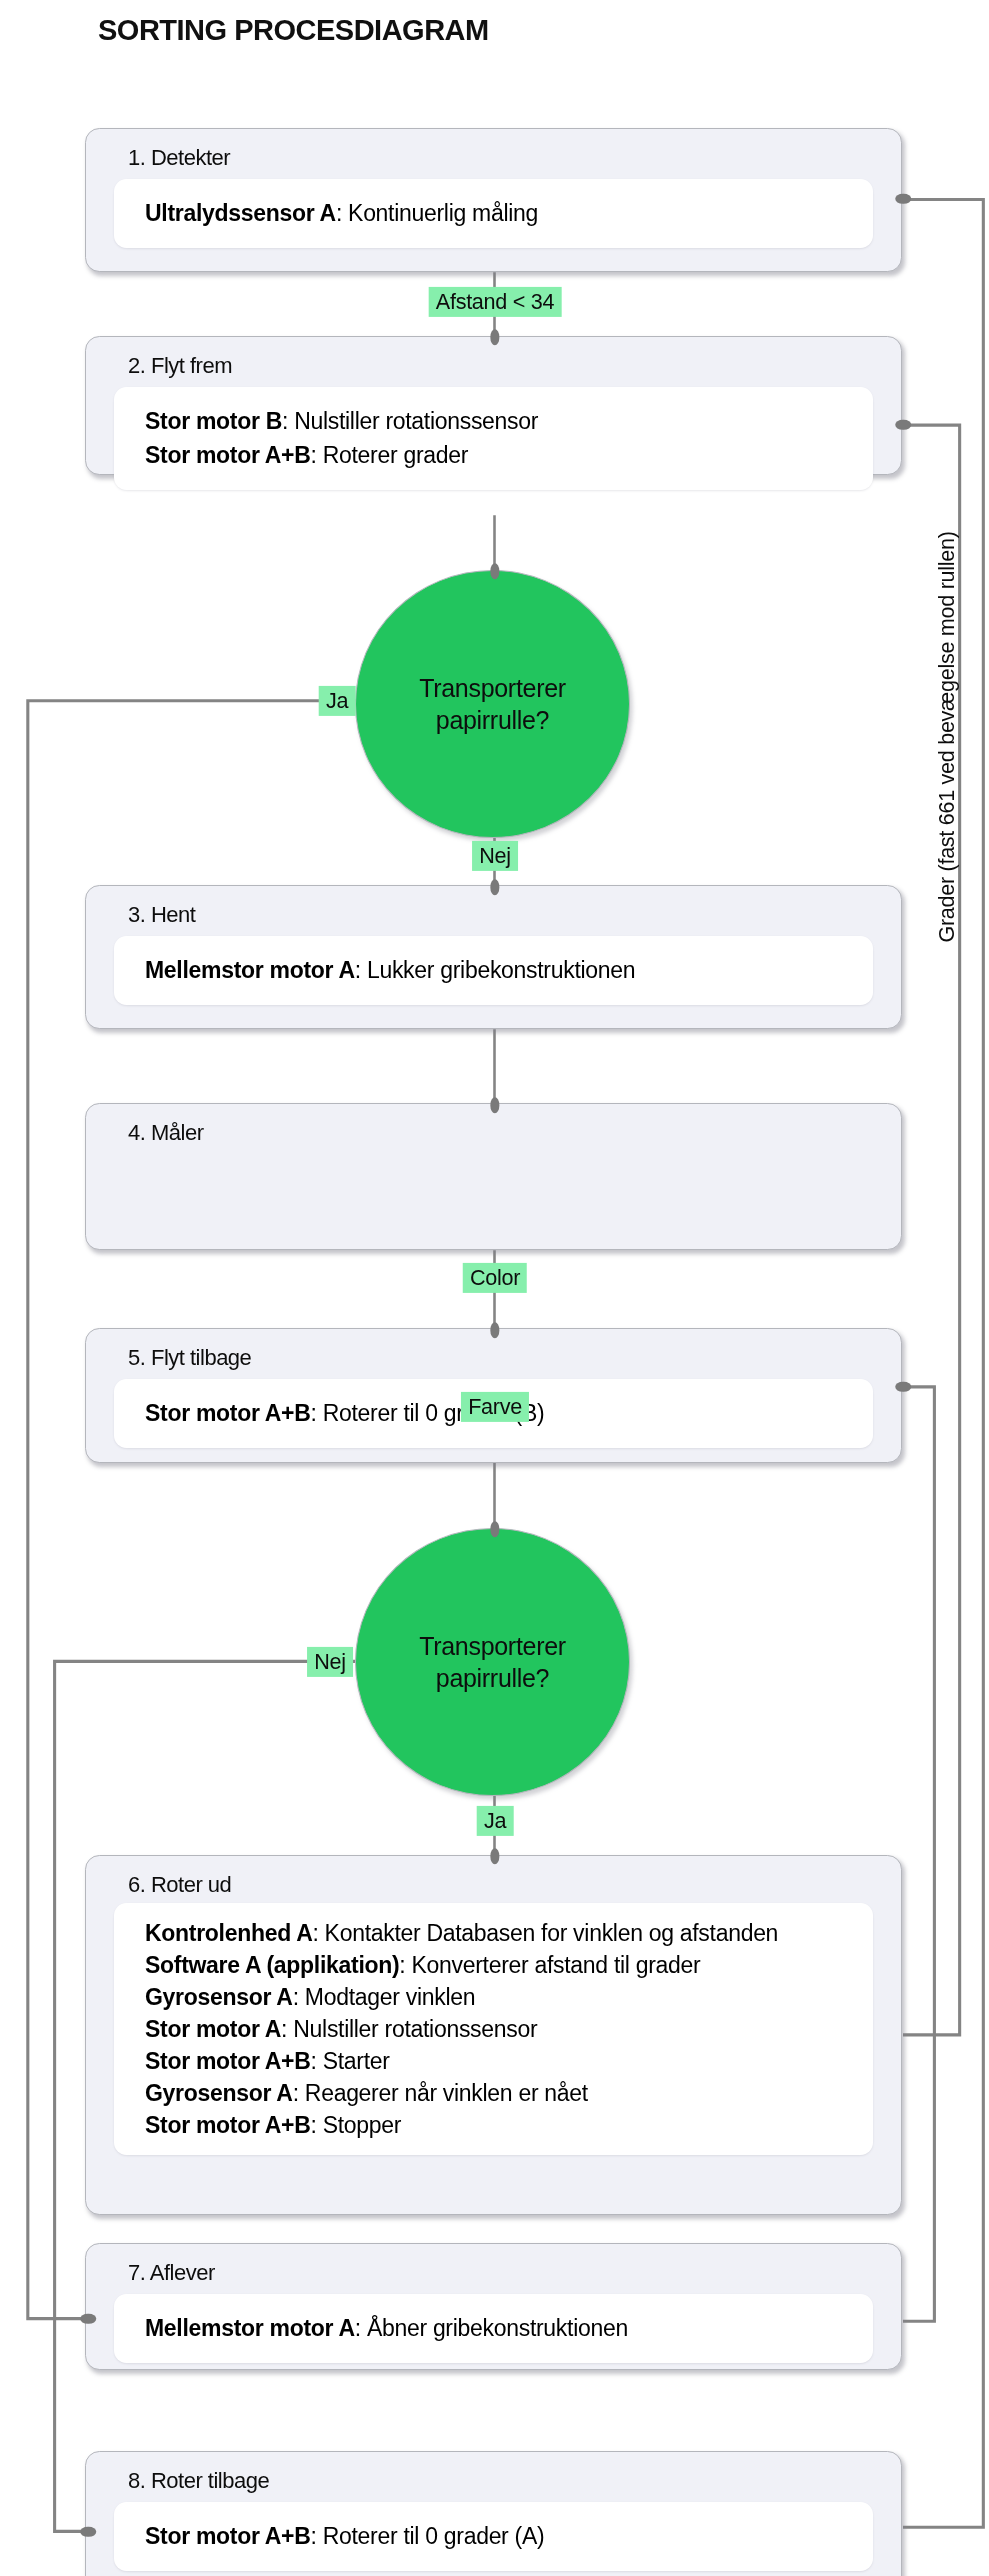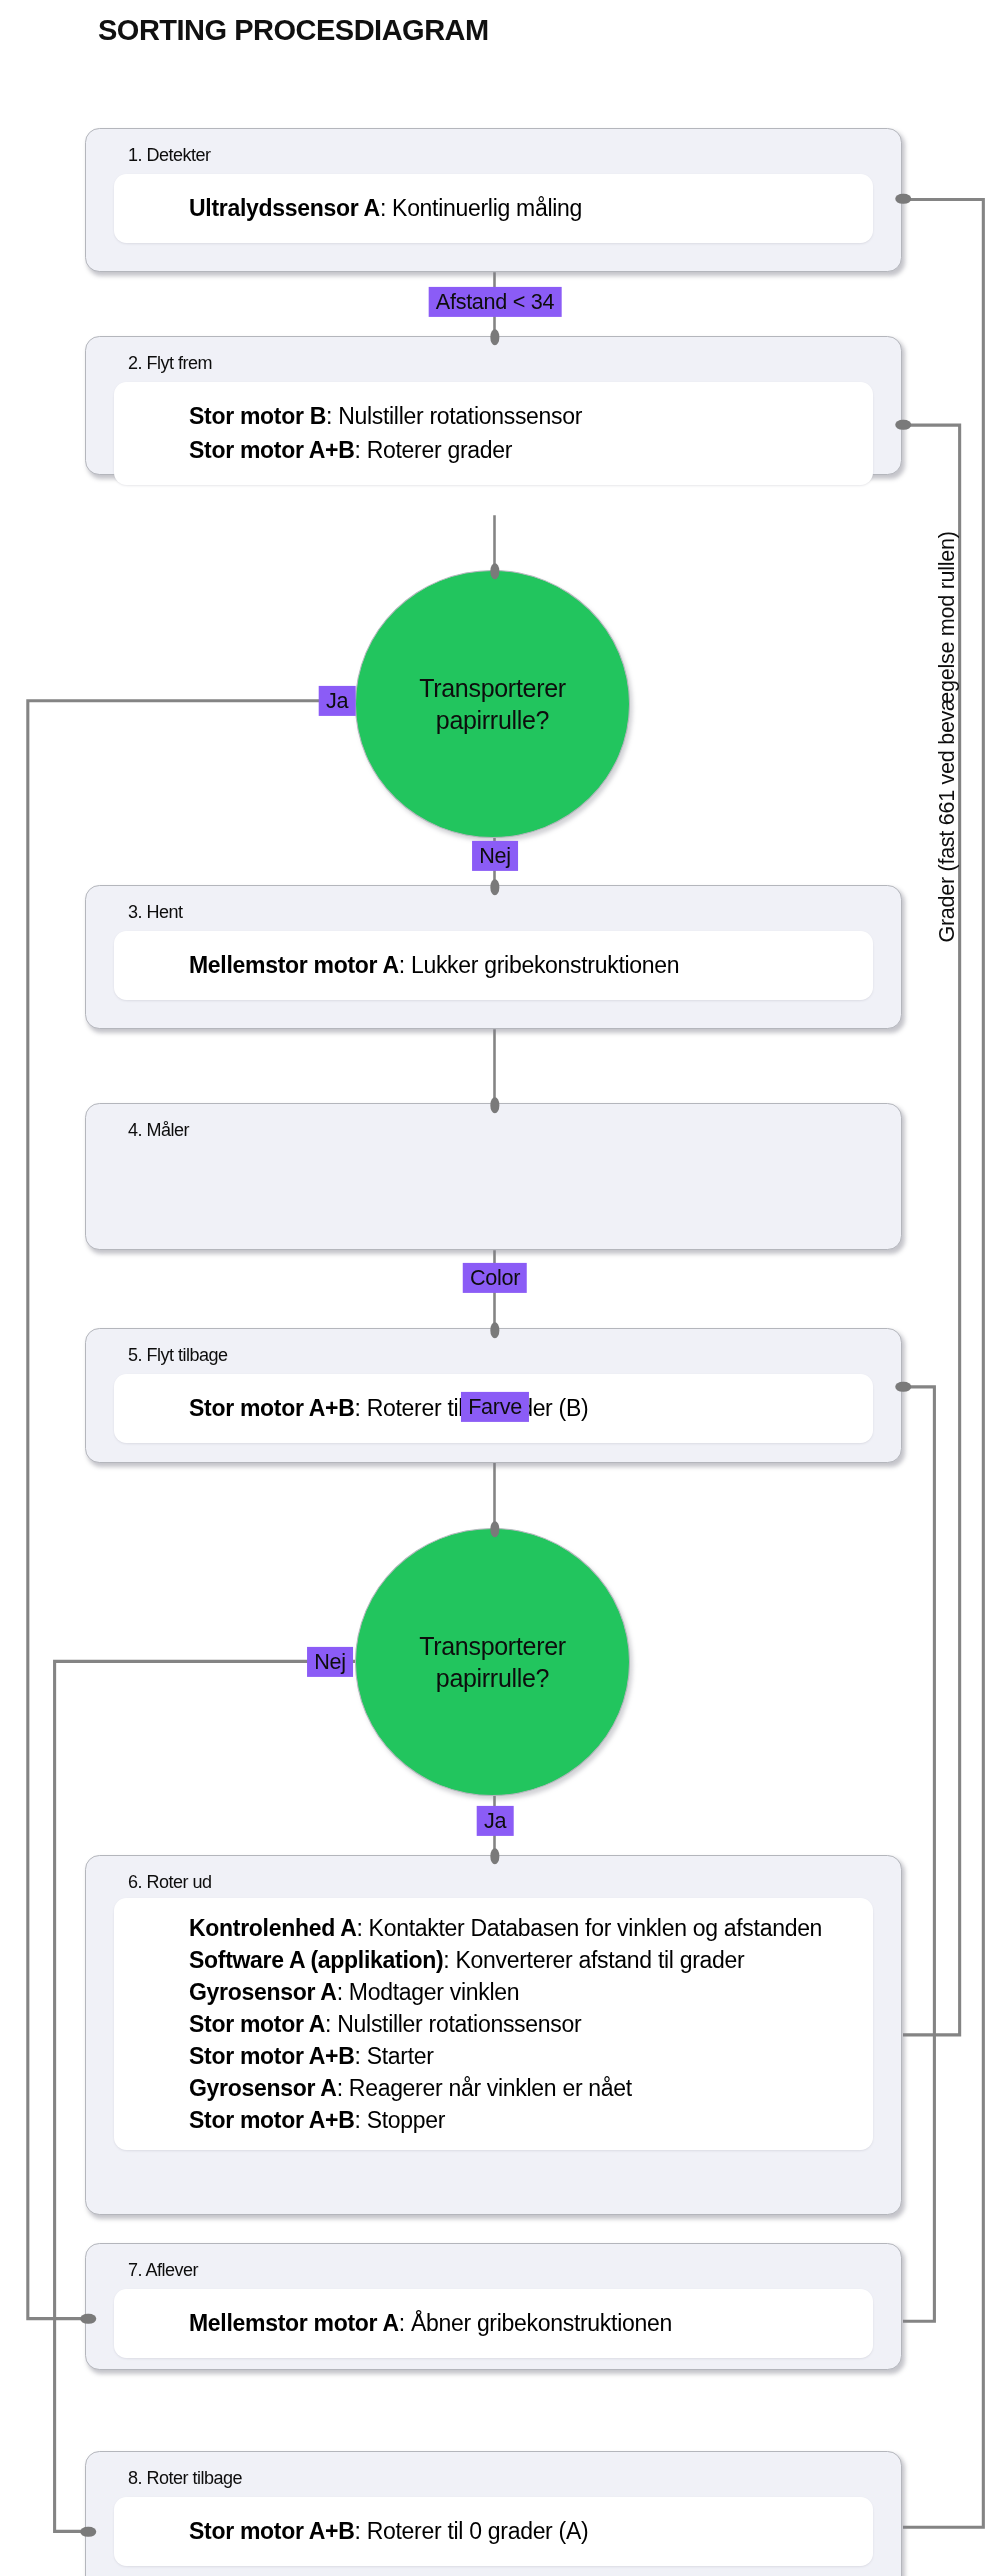--- a/index.html
+++ b/index.html
@@ -4,33 +4,33 @@
 <style>
   html,body{margin:0;padding:0;background:#ffffff;}
   .canvas{position:relative;width:989px;height:2700px;background:#ffffff;overflow:hidden;
           font-family:"Liberation Sans", sans-serif;color:#0d0d0d;}
   .page-title{position:absolute;left:98px;top:14.4px;font-size:29px;font-weight:700;
               letter-spacing:-0.5px;color:#101010;white-space:nowrap;}
   .conn{position:absolute;left:0;top:0;z-index:1;}
   .step{position:absolute;left:85px;width:817px;box-sizing:border-box;
         background:#f0f1f7;border:1.5px solid #b4b6bc;border-radius:14.4px;
         box-shadow:2.6px 3.6px 4.6px rgba(125,125,138,.45);z-index:2;}
-  .step-title{margin:15.5px 0 0 42px;font-size:18px;letter-spacing:-0.5px;color:#0d0d0d;}
+  .step-title{margin:15.5px 0 0 42px;font-size:22px;letter-spacing:-0.5px;color:#0d0d0d;}
   .step-inner{margin:8.2px 28px 0 28px;background:#ffffff;border-radius:12.4px;
               padding:17.5px 31px;font-size:23px;line-height:34px;letter-spacing:-0.3px;
               color:#000;box-shadow:0 1px 2.1px rgba(140,140,155,.2);}
   .s6 .step-inner{margin-top:5.2px;padding:14.4px 31px;line-height:32px;}
-  .line .lbl{font-weight:700;margin-left:44px;}
+  .line .lbl{font-weight:700;}
   .decision{position:absolute;left:355px;width:275px;height:268px;box-sizing:border-box;
             background:#22c55e;border:1.5px solid #b4b6bc;border-radius:50%;
             display:flex;align-items:center;justify-content:center;text-align:center;
             font-size:25px;line-height:32px;letter-spacing:-0.3px;z-index:2;
             box-shadow:2.6px 3.6px 4.6px rgba(125,125,138,.35);}
   .decision span{display:block;width:206px;}
-  .elabel{position:absolute;transform:translate(-50%,-50%);background:#8b5cf6;
+  .elabel{position:absolute;transform:translate(-50%,-50%);background:#86efac;
           padding:2.1px 7.2px;font-size:21.6px;letter-spacing:-0.3px;z-index:4;white-space:nowrap;}
   .vlabel{position:absolute;left:947px;top:737px;
           transform:translate(-50%,-50%) rotate(-90deg);font-size:21.6px;
           letter-spacing:-0.3px;z-index:4;white-space:nowrap;}
   .dot{position:absolute;background:#7a7a7a;border-radius:50%;
        transform:translate(-50%,-50%);z-index:3;}
 </style>
 </head>
 <body>
 

